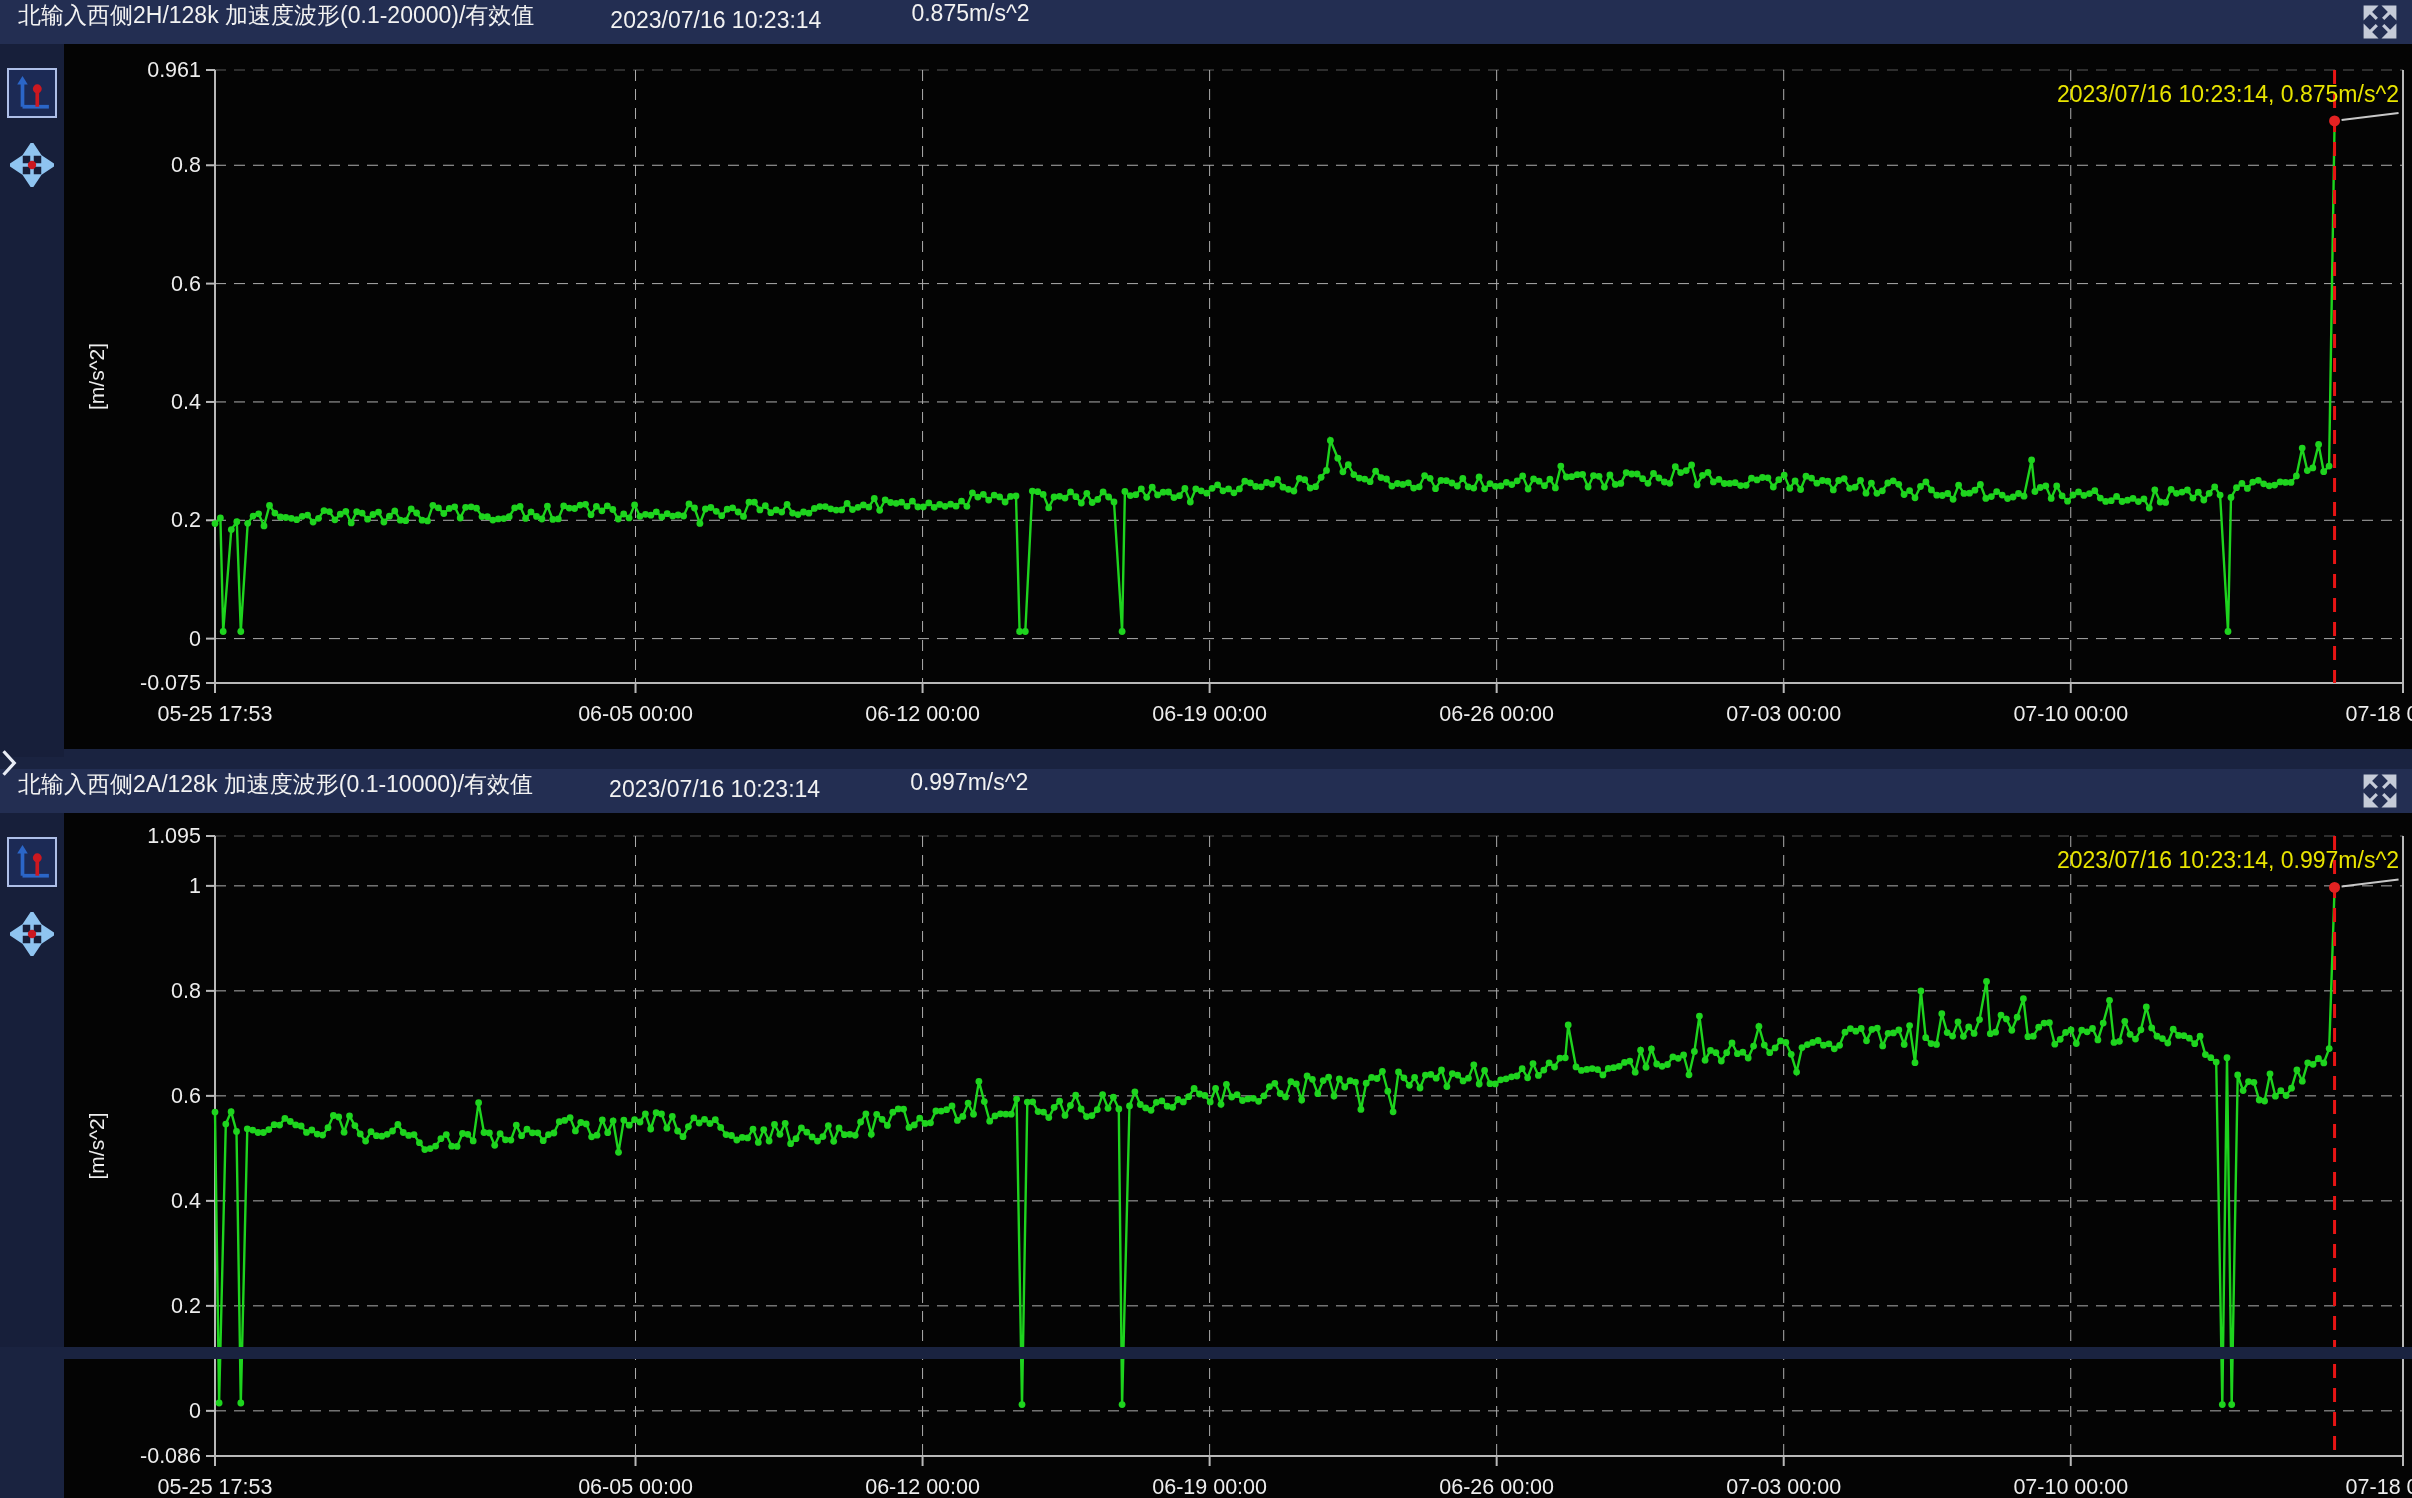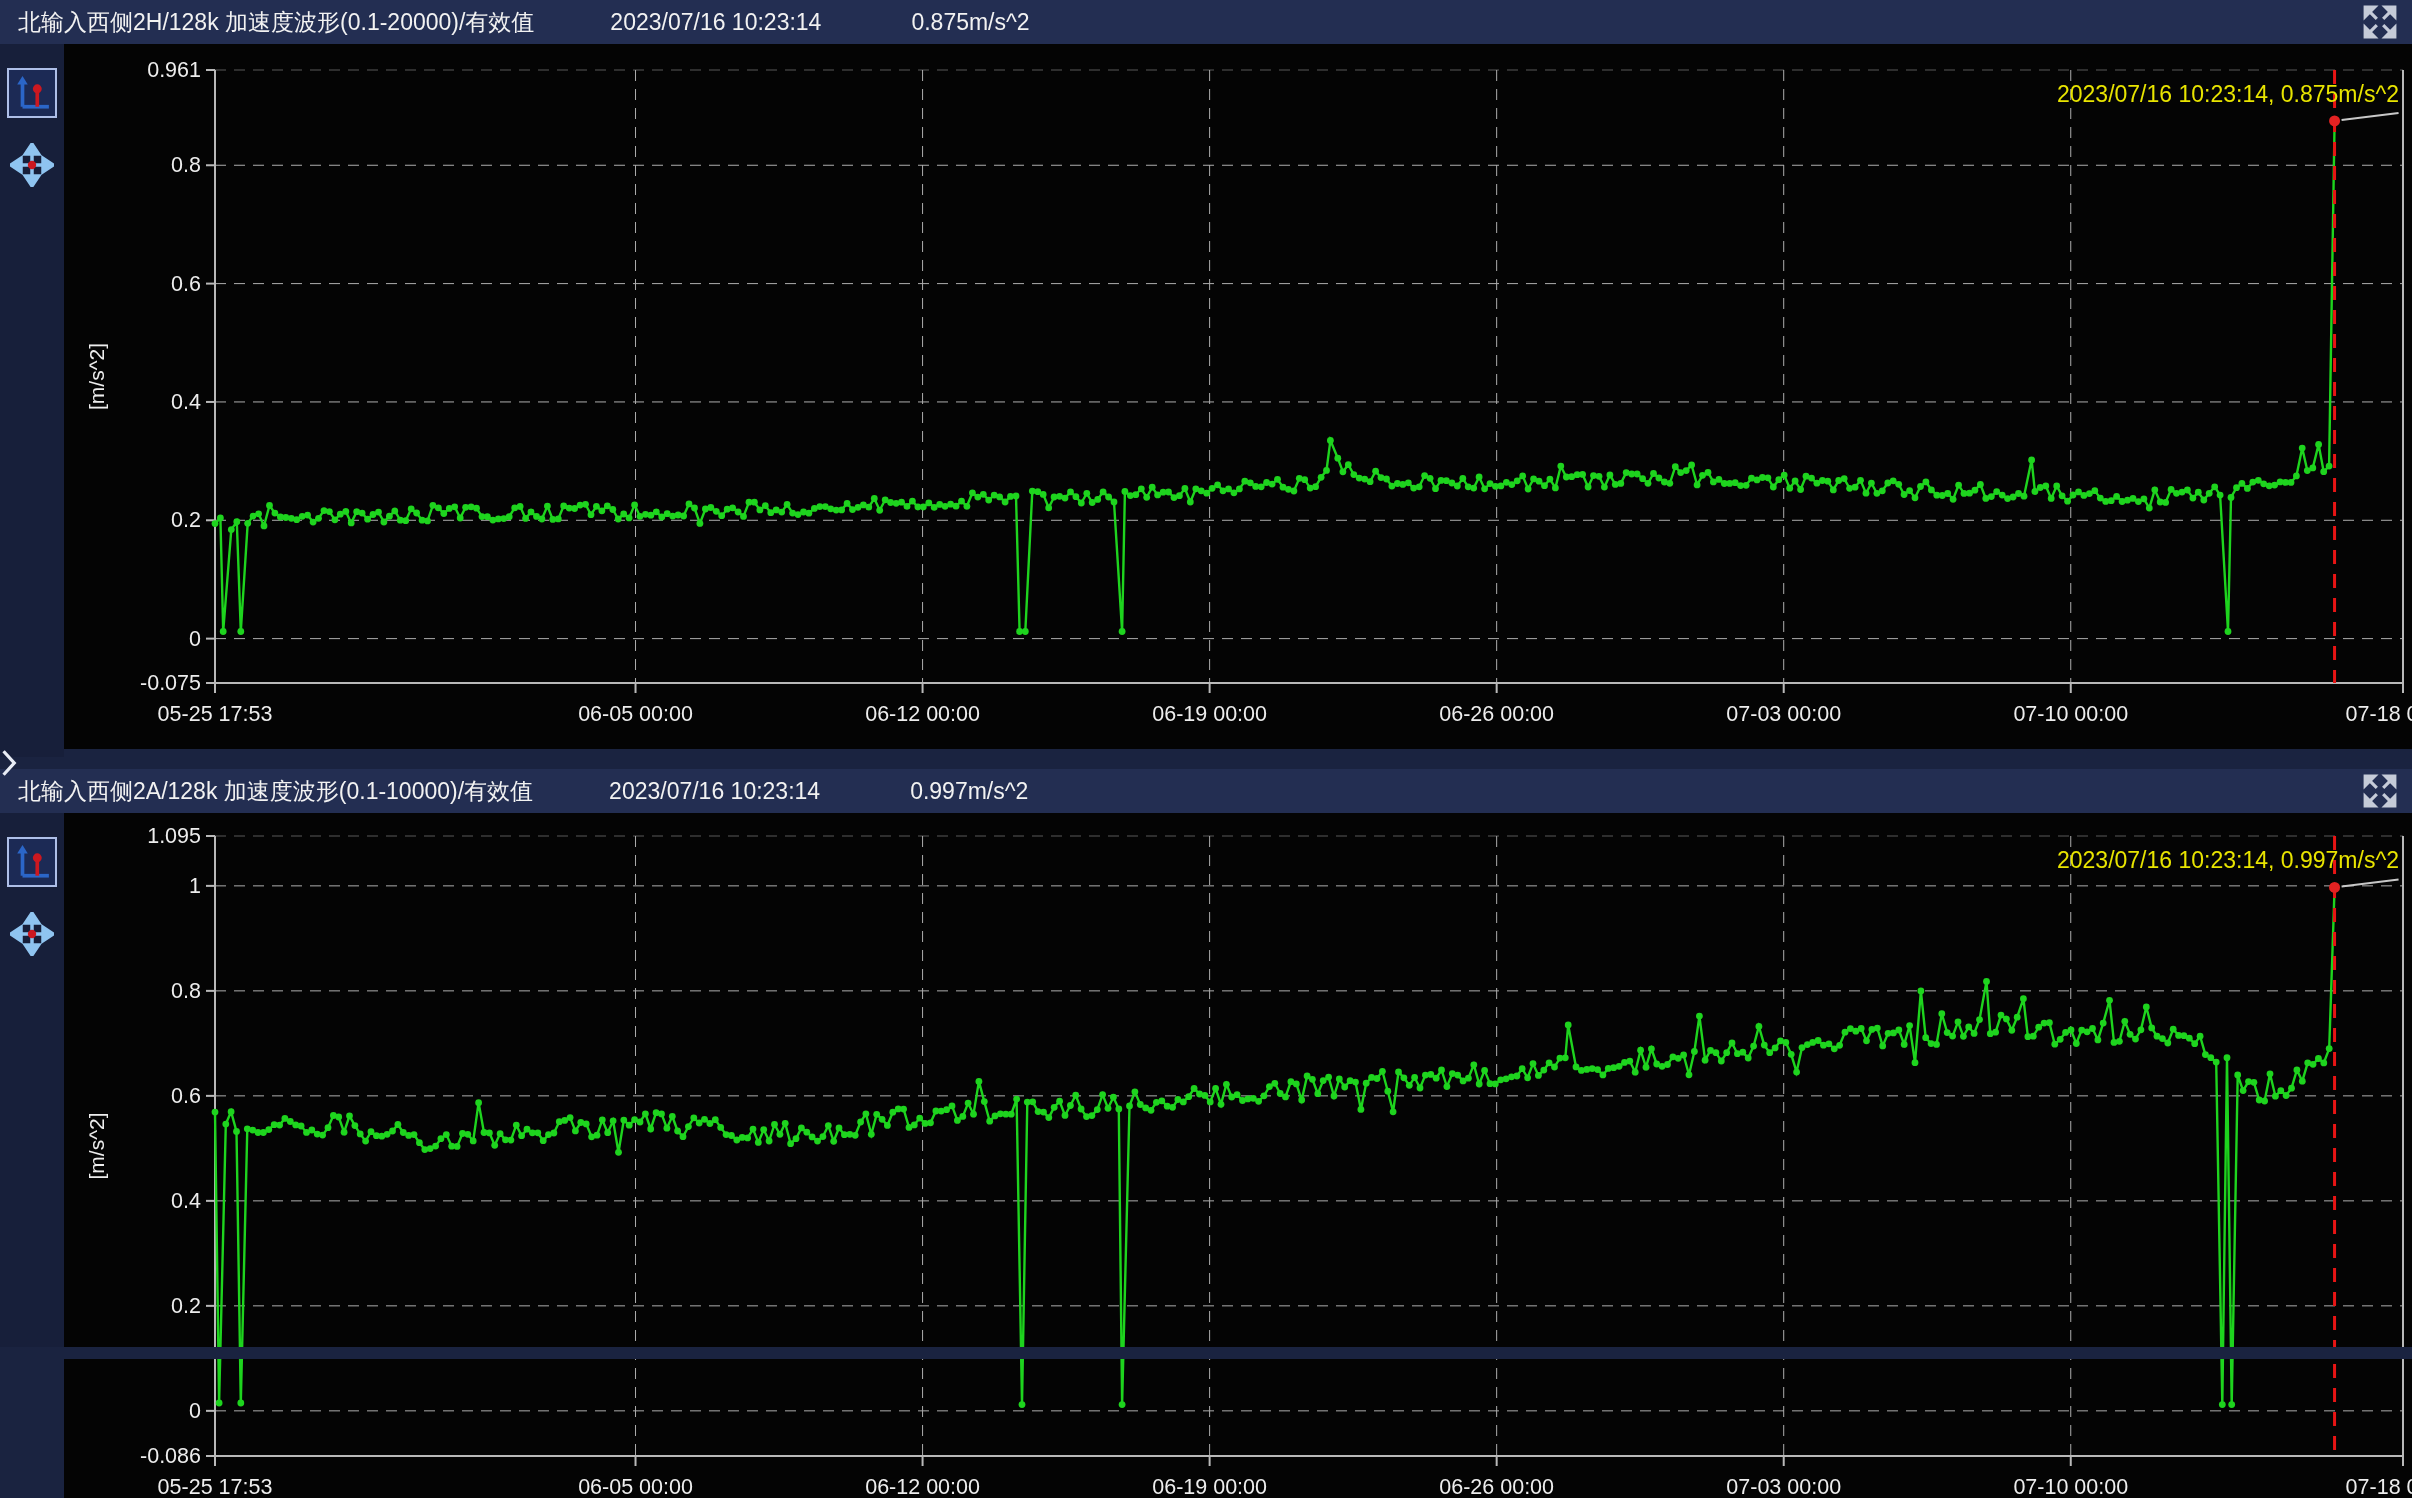--- a/index.html
+++ b/index.html
@@ -2,25 +2,25 @@
 <html><head>
 <meta charset="utf-8">
 <style>
   html,body{margin:0;padding:0;background:#10162b;}
   .app{
     position:relative;width:2412px;height:1498px;overflow:hidden;
     background:#1a2340;font-family:"Liberation Sans",sans-serif;
   }
   .panel{position:relative;width:2412px;}
   .titlebar{
-    position:relative;height:44px;display:flex;align-items:center;
+    position:relative;height:44px;display:flex;
     background:#232e52;color:#f2f2f2;font-size:23px;white-space:nowrap;
   }
   .t-title{margin-left:18px;}
-  .t-time{margin-left:76px;}
+  .t-time{margin-left:76px;margin-top:7px;}
   .t-value{margin-left:90px;}
   .tb-spacer{flex:1;}
   .fs-btn{margin-right:14px;display:flex;align-items:center;cursor:pointer;}
   .body{position:relative;}
   .toolcol{
     position:absolute;left:0;top:0;bottom:0;width:64px;background:#171f3a;z-index:2;
   }
   .tool{
     position:absolute;left:7px;width:50px;height:50px;box-sizing:border-box;
     display:flex;align-items:center;justify-content:center;cursor:pointer;

